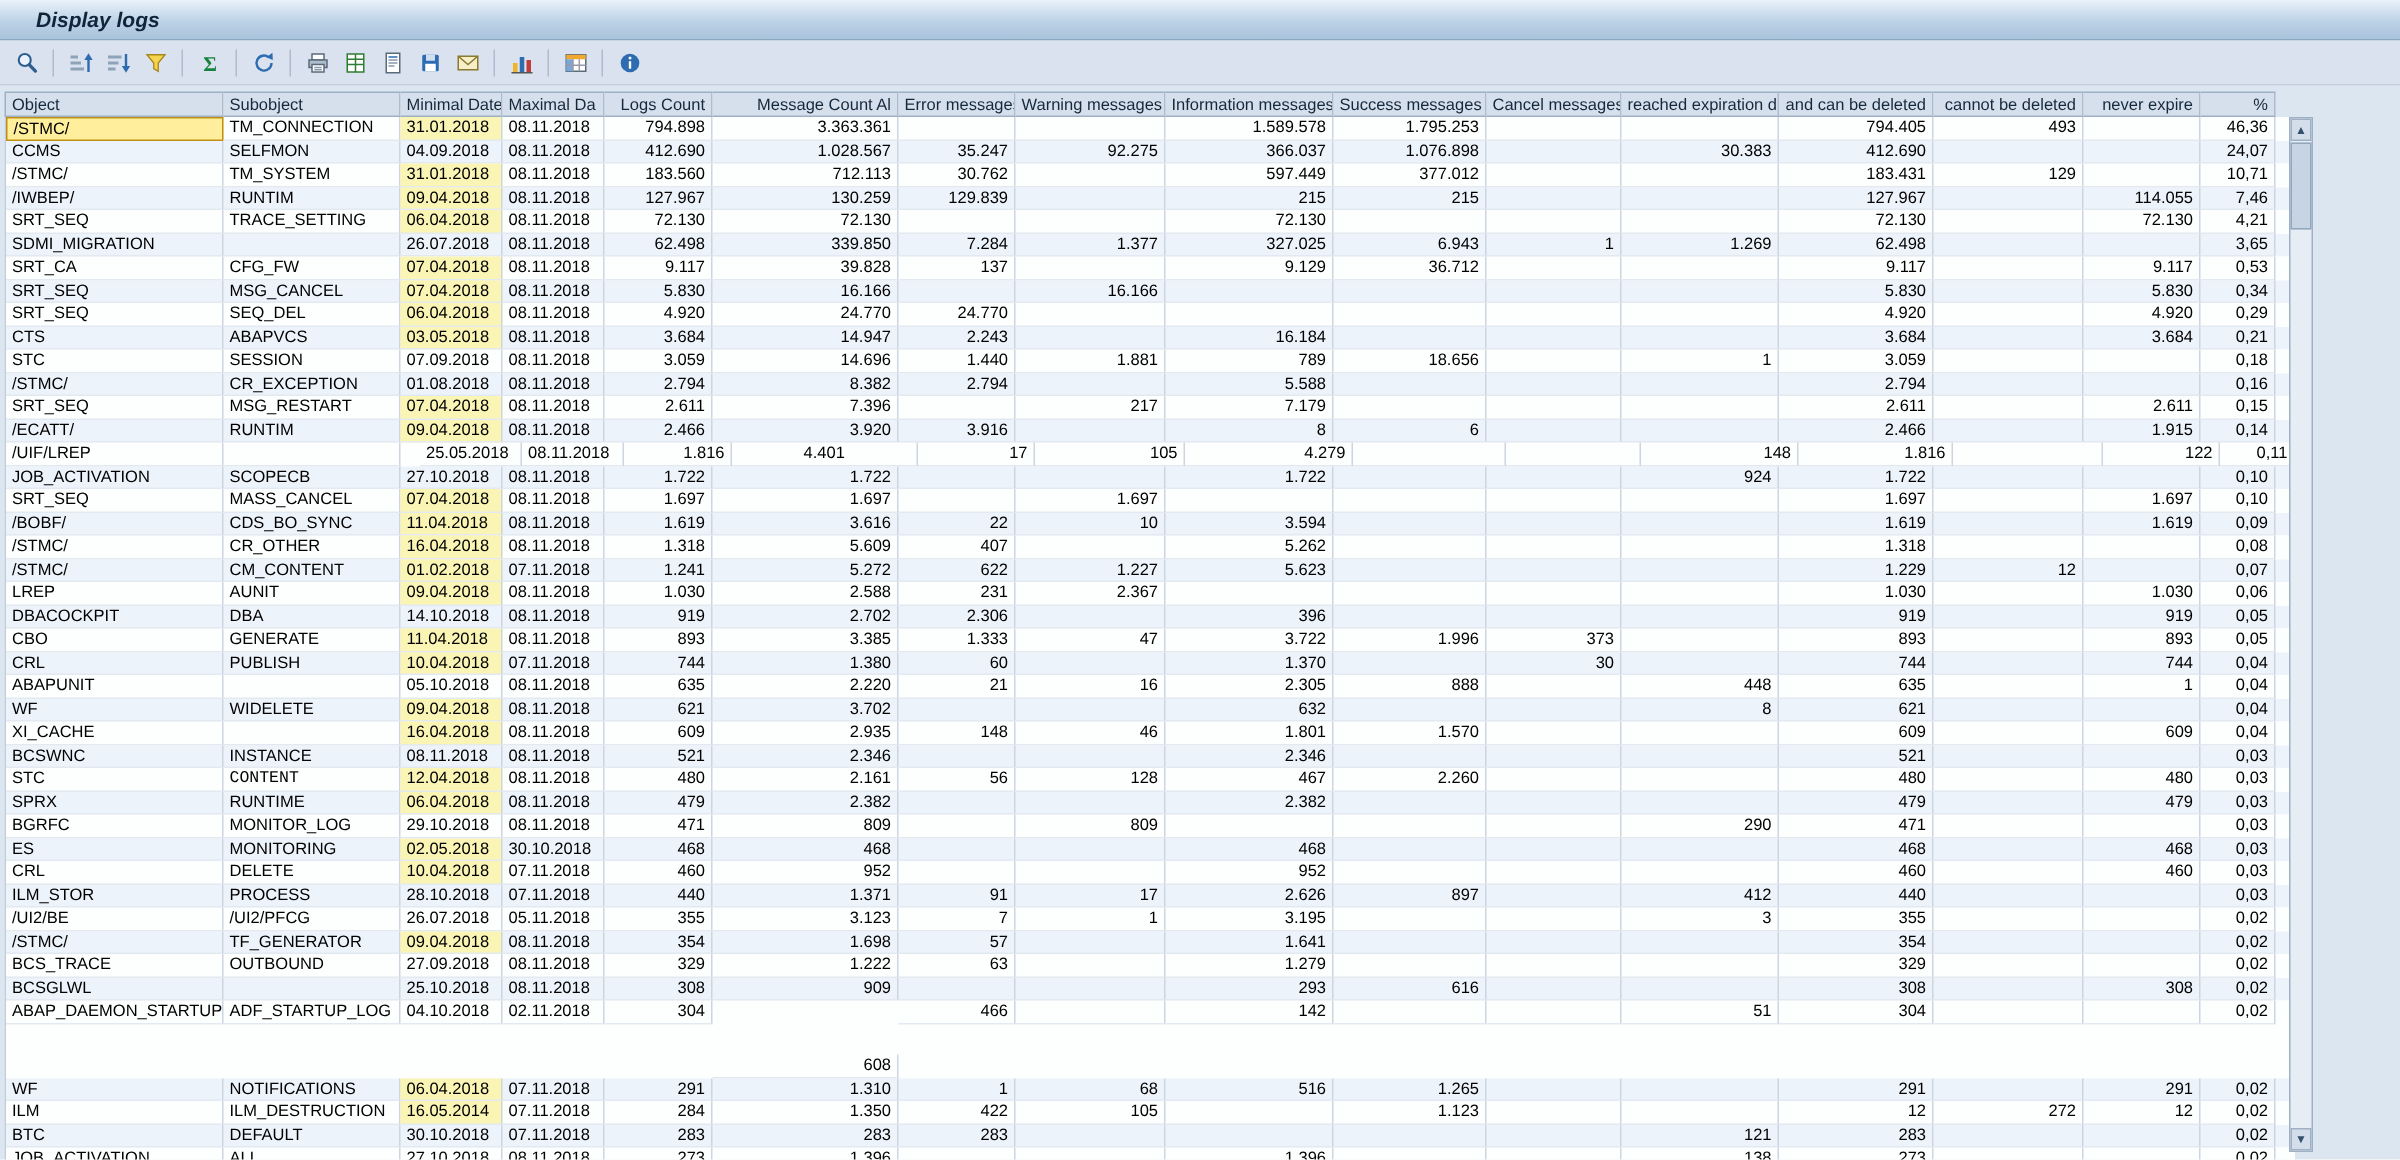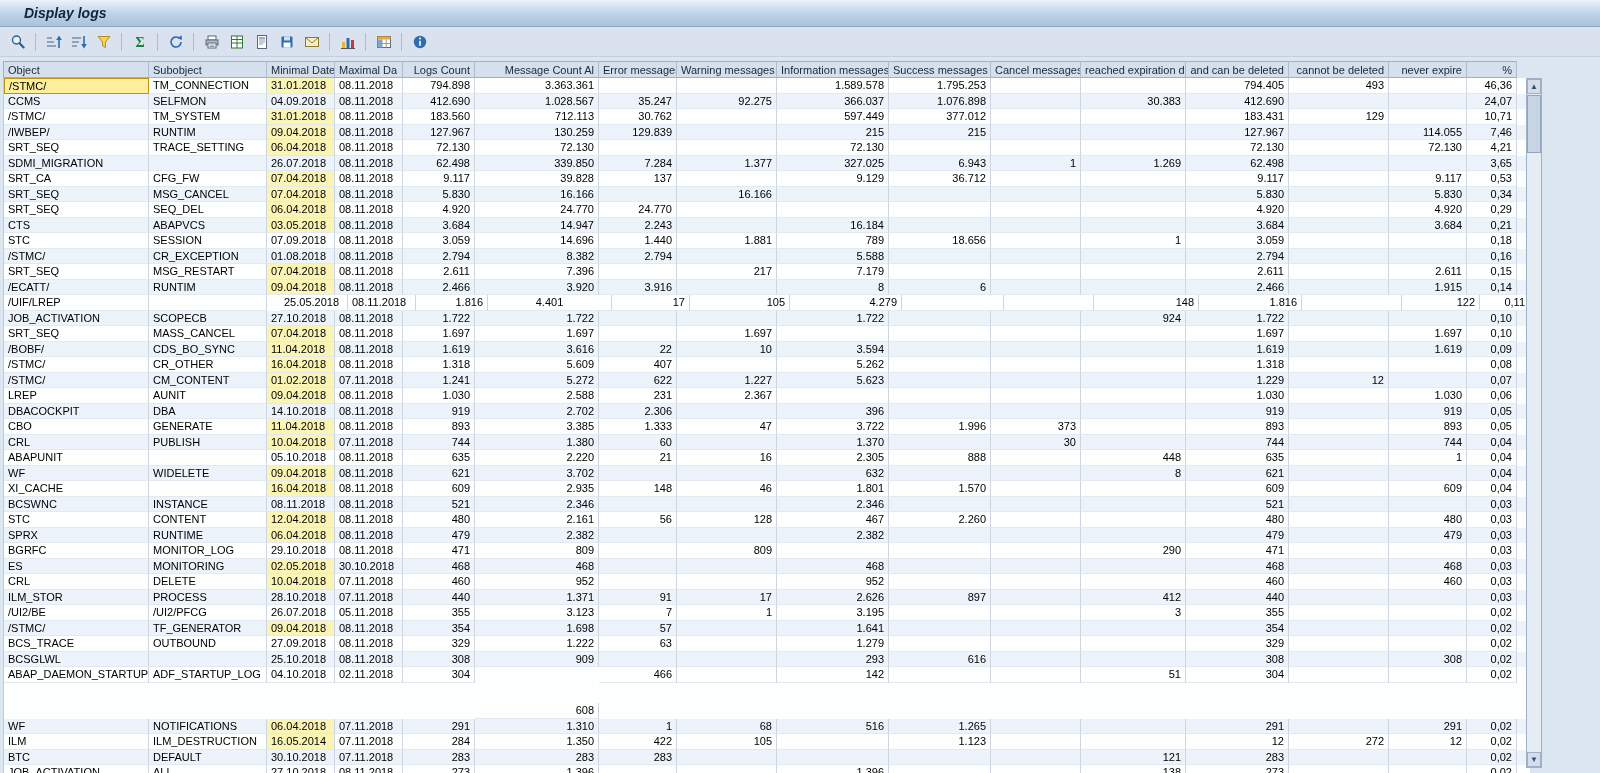--- a/index.html
+++ b/index.html
@@ -731,21 +731,21 @@
           <div class="td right" style="width: 102px;"></div>
           <div class="td right" style="width: 90px;"></div>
           <div class="td right" style="width: 105px;"></div>
           <div class="td right" style="width: 103px;">521</div>
           <div class="td right" style="width: 100px;"></div>
           <div class="td right" style="width: 78px;"></div>
           <div class="td right" style="width: 50px;">0,03</div>
         </div>
         <div class="tr">
           <div class="td left" style="width: 145px;">STC</div>
-          <div class="td left" style="width: 118px;">CONTENT</div>
+          <div class="td left" style="width: 118px; font-family: Liberation Mono, monospace;">CONTENT</div>
           <div class="td left hl" style="width: 68px;">12.04.2018</div>
           <div class="td left" style="width: 68px;">08.11.2018</div>
           <div class="td right" style="width: 72px;">480</div>
           <div class="td right" style="width: 124px;">2.161</div>
           <div class="td right" style="width: 78px;">56</div>
           <div class="td right" style="width: 100px;">128</div>
           <div class="td right" style="width: 112px;">467</div>
           <div class="td right" style="width: 102px;">2.260</div>
           <div class="td right" style="width: 90px;"></div>
           <div class="td right" style="width: 105px;"></div>

